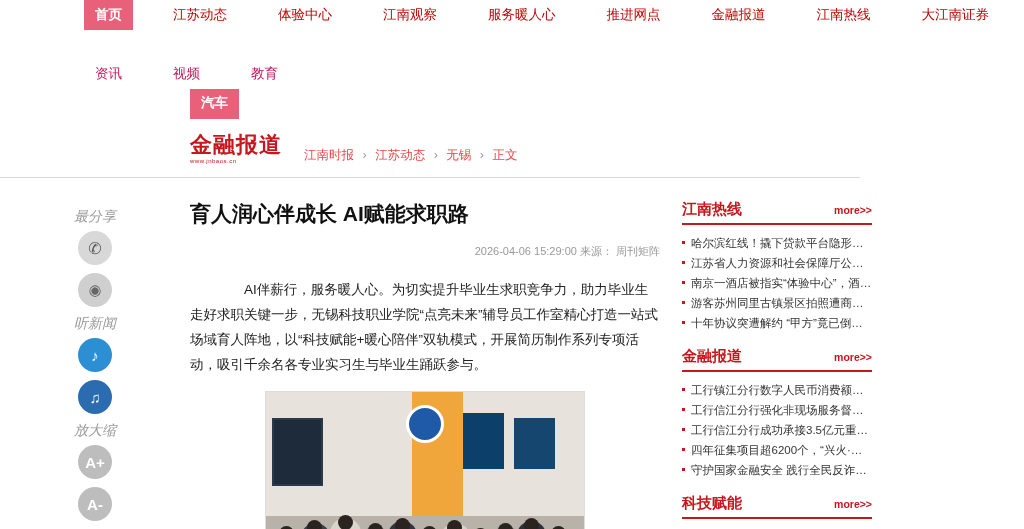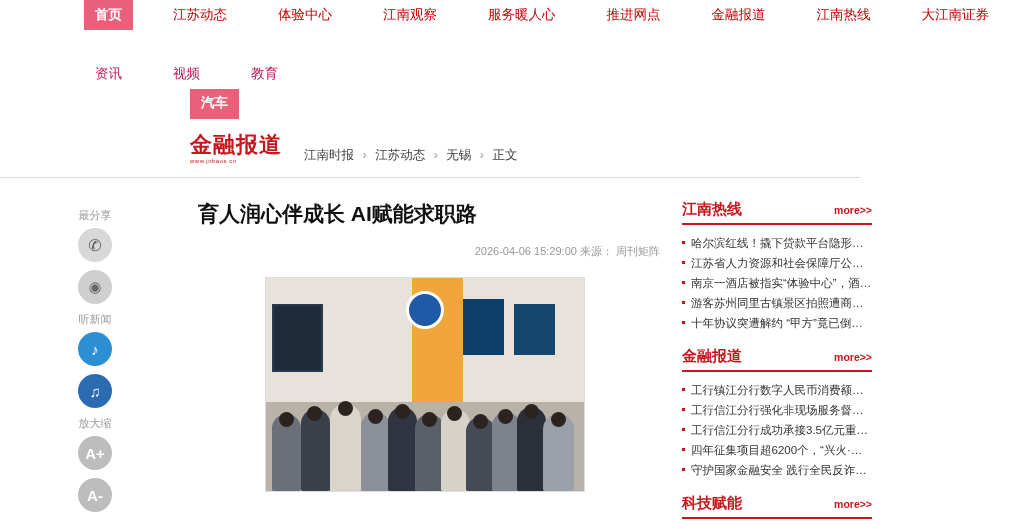--- a/index.html
+++ b/index.html
@@ -63,36 +63,37 @@
     color:#c8161d;
     font-size:6px;
     letter-spacing:0.5px;
     line-height:8px;
   }
   .crumb {
     font-size:12.5px;
     color:#555;
     padding-bottom:3px;
   }
-  .crumb span { color:#404040; }
+  .crumb span { color:#ef4444; }
   .crumb .sep { margin:0 5px; color:#999; }
 
   
   .wrap { display:flex; width:1024px; }
   .left-rail {
     width:190px;
     padding-top:30px;
     display:flex;
     flex-direction:column;
     align-items:center;
   }
   .rail-label {
-    font-size:11px;
+    font-size:14px;
     color:#999;
     margin-bottom:5px;
+    font-style:italic;
   }
   .rail-icon {
     width:34px; height:34px;
     border-radius:50%;
     margin:0 auto 8px auto;
     display:flex; align-items:center; justify-content:center;
     font-size:15px;
     color:#fff;
   }
   .ic-wechat { background:#d8d8d8; color:#5a5a5a; font-size:16px; }
@@ -103,21 +104,21 @@
 
   .article {
     width:470px;
     padding-top:22px;
   }
   .art-title {
     font-size:21px;
     font-weight:bold;
     color:#111;
     text-align:left;
-    margin:0 0 16px 8px;
+    margin:0 0 16px 0;
     font-family:"Liberation Sans", sans-serif;
   }
   .art-meta {
     text-align:right;
     font-size:11px;
     color:#999;
     margin-bottom:18px;
   }
   .art-p {
     font-size:13.5px;
@@ -255,20 +256,21 @@
     <div class="rail-icon ic-font">A-</div>
   </div>
 
   <div class="article">
     <h1 class="art-title">育人润心伴成长 AI赋能求职路</h1>
     <div class="art-meta">
       <span>2026-04-06 15:29:00</span>
       <span>来源：</span>
       <span>周刊矩阵</span>
     </div>
+    <p class="art-p">　　AI伴薪行，服务暖人心。为切实提升毕业生求职竞争力，助力毕业生走好求职关键一步，无锡科技职业学院“点亮未来”辅导员工作室精心打造一站式场域育人阵地，以“科技赋能+暖心陪伴”双轨模式，开展简历制作系列专项活动，吸引千余名各专业实习生与毕业生踊跃参与。</p>
 
     <div class="art-img">
       <div class="photo">
         <div class="ph-wall"></div>
         <div class="ph-orange"></div>
         <div class="ph-screen"></div>
         <div class="ph-screen2"></div>
         <div class="ph-screen3"></div>
         <div class="ph-logo"></div>
         <div class="ph-floor"></div>

